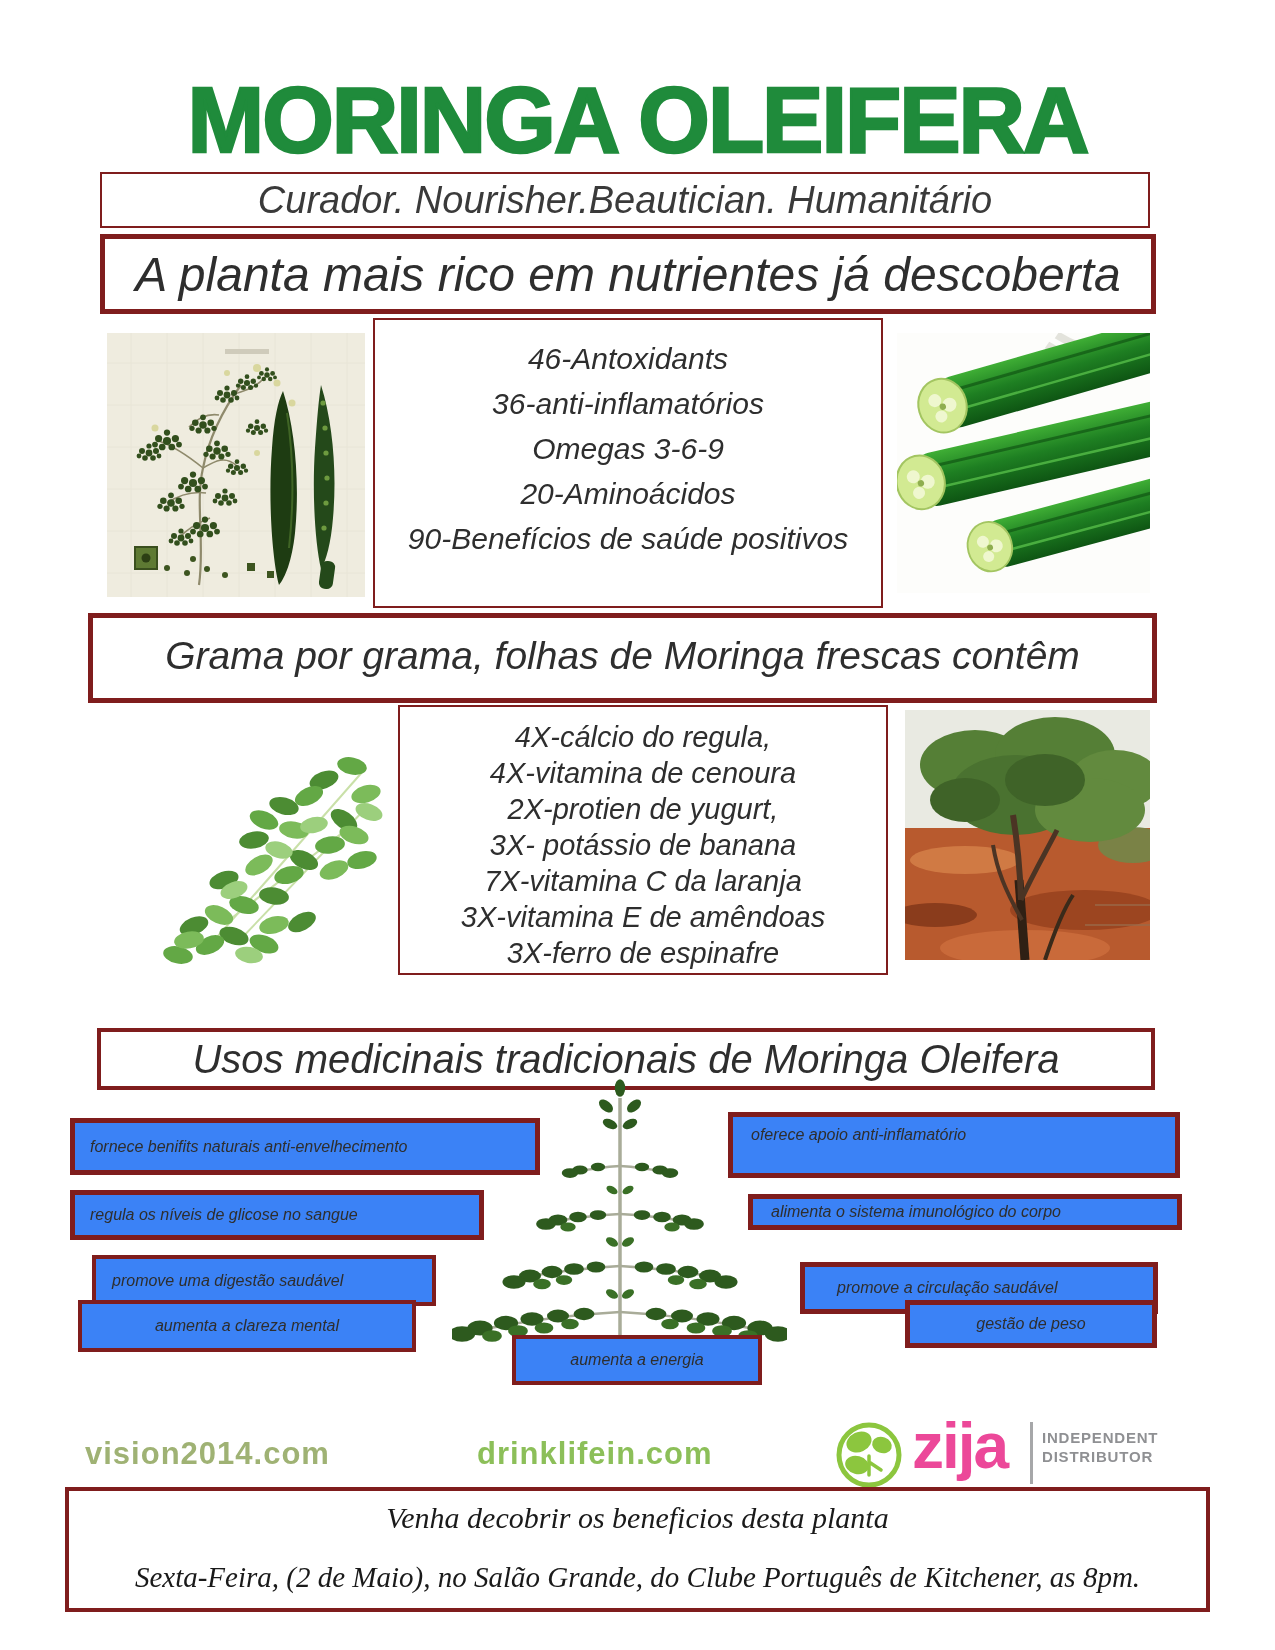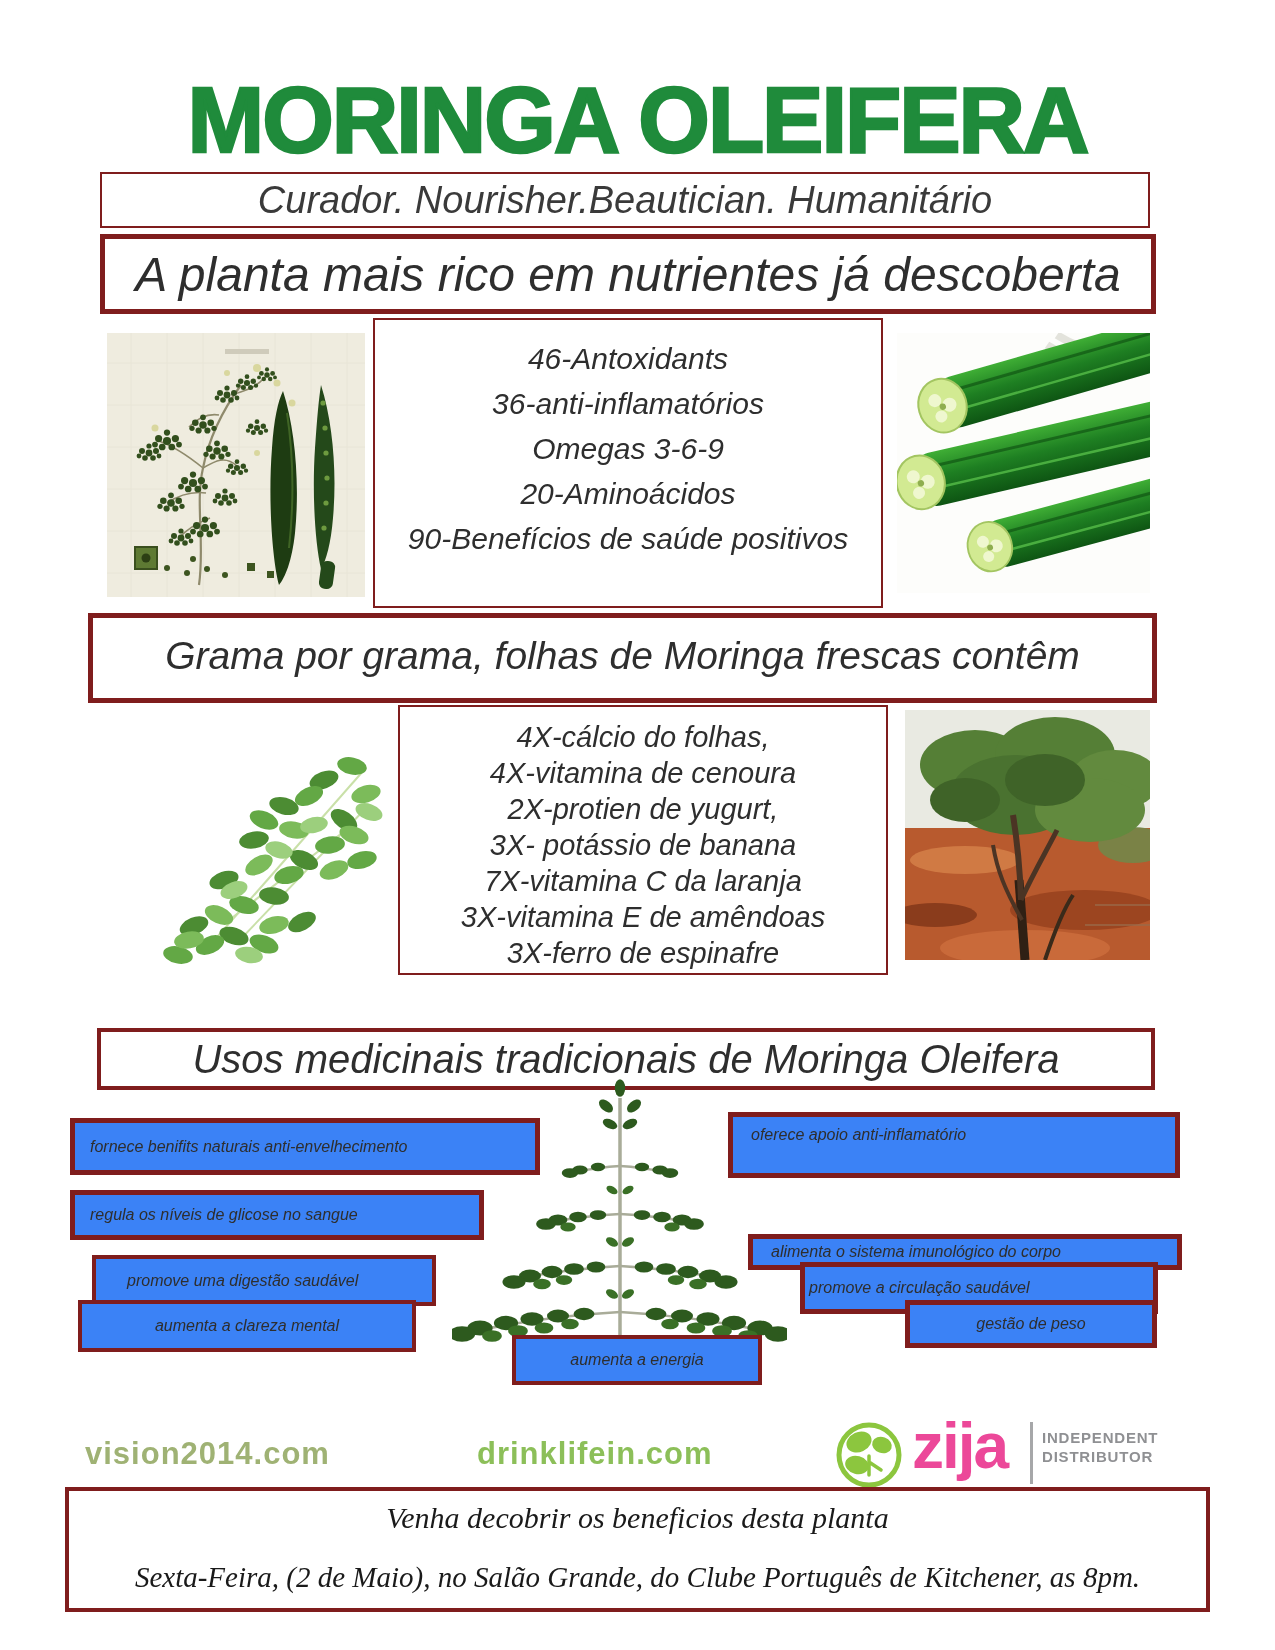--- a/index.html
+++ b/index.html
@@ -223,21 +223,21 @@
         <ellipse cx="253" cy="100" rx="14" ry="8" transform="rotate(20 253 100)"></ellipse>
         <ellipse cx="198" cy="113" rx="14" ry="8" transform="rotate(-12 198 113)"></ellipse>
         <ellipse cx="163" cy="138" rx="14" ry="8" transform="rotate(16 163 138)"></ellipse>
         <ellipse cx="118" cy="178" rx="14" ry="8" transform="rotate(-20 118 178)"></ellipse>
         <ellipse cx="133" cy="243" rx="14" ry="8" transform="rotate(10 133 243)"></ellipse>
       </g>
     </svg>
   </div>
 
   <div class="abs box comparison">
-    <div class="ln">4X-cálcio do folhas,</div>
+    <div class="ln">4X-cálcio do regula,</div>
     <div class="ln">4X-vitamina de cenoura</div>
     <div class="ln">2X-protien de yugurt,</div>
     <div class="ln">3X- potássio de banana</div>
     <div class="ln">7X-vitamina C da laranja</div>
     <div class="ln">3X-vitamina E de amêndoas</div>
     <div class="ln">3X-ferro de espinafre</div>
   </div>
 
   <div class="abs img-frame" style="left:905px;top:710px;width:245px;height:250px;">
     <svg width="245" height="250" viewBox="0 0 245 250" xmlns="http://www.w3.org/2000/svg">
@@ -356,27 +356,27 @@
 
   <div class="abs box benefit b-left" style="left:70px;top:1118px;width:470px;height:57px;">
     <span>fornece benifits naturais anti-envelhecimento</span>
   </div>
   <div class="abs box benefit b-left" style="left:728px;top:1112px;width:452px;height:66px;align-items:flex-start;padding-top:9px;padding-left:18px;">
     <span>oferece apoio anti-inflamatório</span>
   </div>
   <div class="abs box benefit b-left" style="left:70px;top:1190px;width:414px;height:50px;">
     <span>regula os níveis de glicose no sangue</span>
   </div>
-  <div class="abs box benefit b-left" style="left:748px;top:1194px;width:434px;height:36px;padding-left:18px;margin-top:40px;">
+  <div class="abs box benefit b-left" style="left:748px;top:1194px;width:434px;height:36px;padding-left:18px;">
     <span>alimenta o sistema imunológico do corpo</span>
   </div>
-  <div class="abs box benefit b-left" style="left:92px;top:1255px;width:344px;height:51px;border-width:4px;padding-left:31px;">
+  <div class="abs box benefit b-left" style="left:92px;top:1255px;width:344px;height:51px;border-width:4px;padding-left:16px;">
     <span>promove uma digestão saudável</span>
   </div>
-  <div class="abs box benefit b-left" style="left:800px;top:1262px;width:358px;height:52px;padding-left:4px;">
+  <div class="abs box benefit b-left" style="left:800px;top:1262px;width:358px;height:52px;padding-left:32px;">
     <span>promove a circulação saudável</span>
   </div>
   <div class="abs box benefit b-center" style="left:78px;top:1300px;width:338px;height:52px;border-width:4px;">
     <span>aumenta a clareza mental</span>
   </div>
   <div class="abs box benefit b-center" style="left:905px;top:1300px;width:252px;height:48px;">
     <span>gestão de peso</span>
   </div>
   <div class="abs box benefit b-center" style="left:512px;top:1335px;width:250px;height:50px;border-width:4px;">
     <span>aumenta a energia</span>

